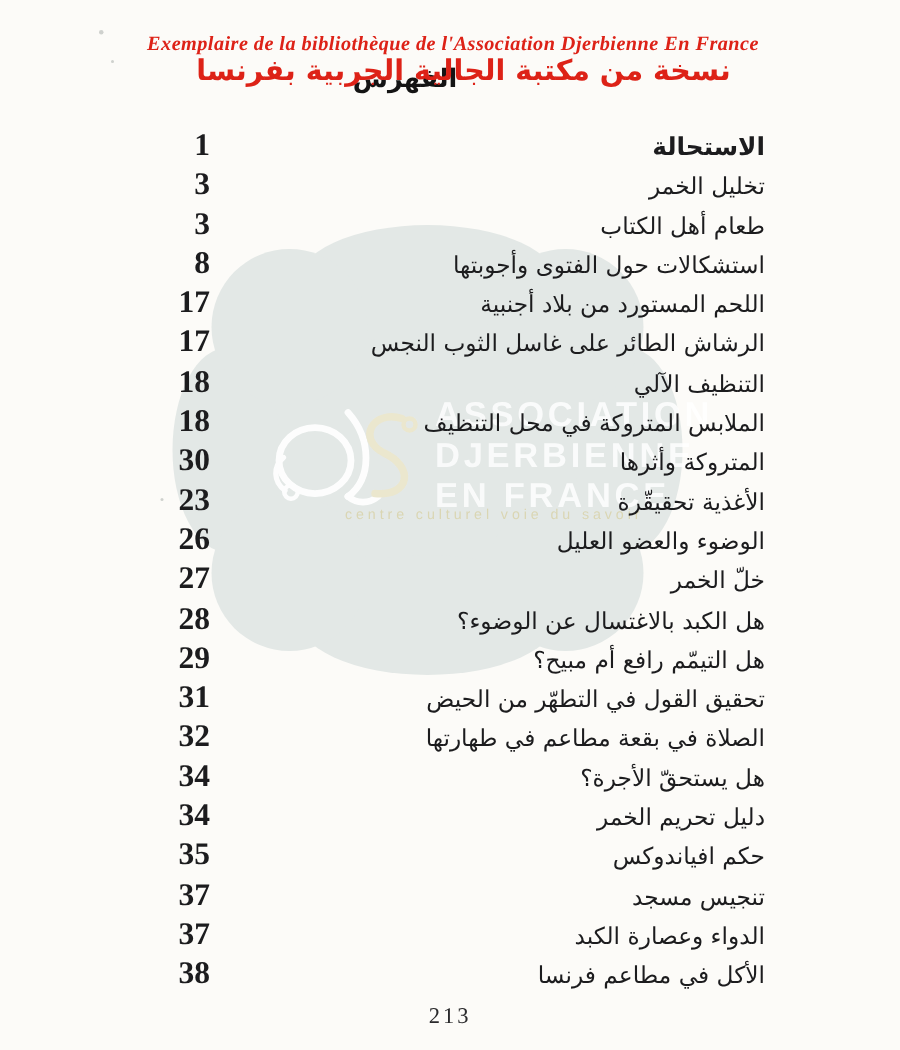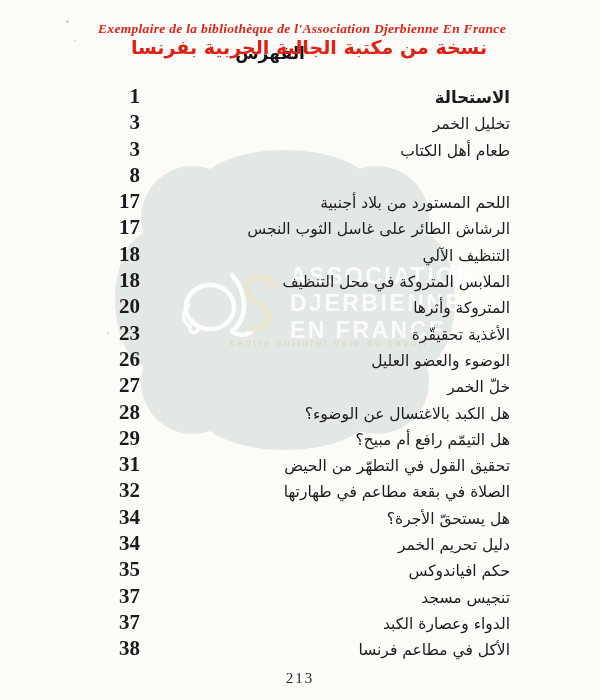--- a/index.html
+++ b/index.html
@@ -114,39 +114,40 @@
       <div class="toc-row">
         <span class="toc-num">3</span>
         <span class="toc-title" dir="rtl">تخليل الخمر</span>
       </div>
       <div class="toc-row">
         <span class="toc-num">3</span>
         <span class="toc-title" dir="rtl">طعام أهل الكتاب</span>
       </div>
       <div class="toc-row">
         <span class="toc-num">8</span>
+        <span class="toc-title" dir="rtl">استشكالات حول الفتوى وأجوبتها</span>
       </div>
       <div class="toc-row">
         <span class="toc-num">17</span>
         <span class="toc-title" dir="rtl">اللحم المستورد من بلاد أجنبية</span>
       </div>
       <div class="toc-row">
         <span class="toc-num">17</span>
         <span class="toc-title" dir="rtl">الرشاش الطائر على غاسل الثوب النجس</span>
       </div>
       <div class="toc-row">
         <span class="toc-num">18</span>
         <span class="toc-title" dir="rtl">التنظيف الآلي</span>
       </div>
       <div class="toc-row">
         <span class="toc-num">18</span>
         <span class="toc-title" dir="rtl">الملابس المتروكة في محل التنظيف</span>
       </div>
       <div class="toc-row">
-        <span class="toc-num">20</span>
+        <span class="toc-num">30</span>
         <span class="toc-title" dir="rtl">المتروكة وأثرها</span>
       </div>
       <div class="toc-row">
         <span class="toc-num">23</span>
         <span class="toc-title" dir="rtl">الأغذية تحقيقّرة</span>
       </div>
       <div class="toc-row">
         <span class="toc-num">26</span>
         <span class="toc-title" dir="rtl">الوضوء والعضو العليل</span>
       </div>

